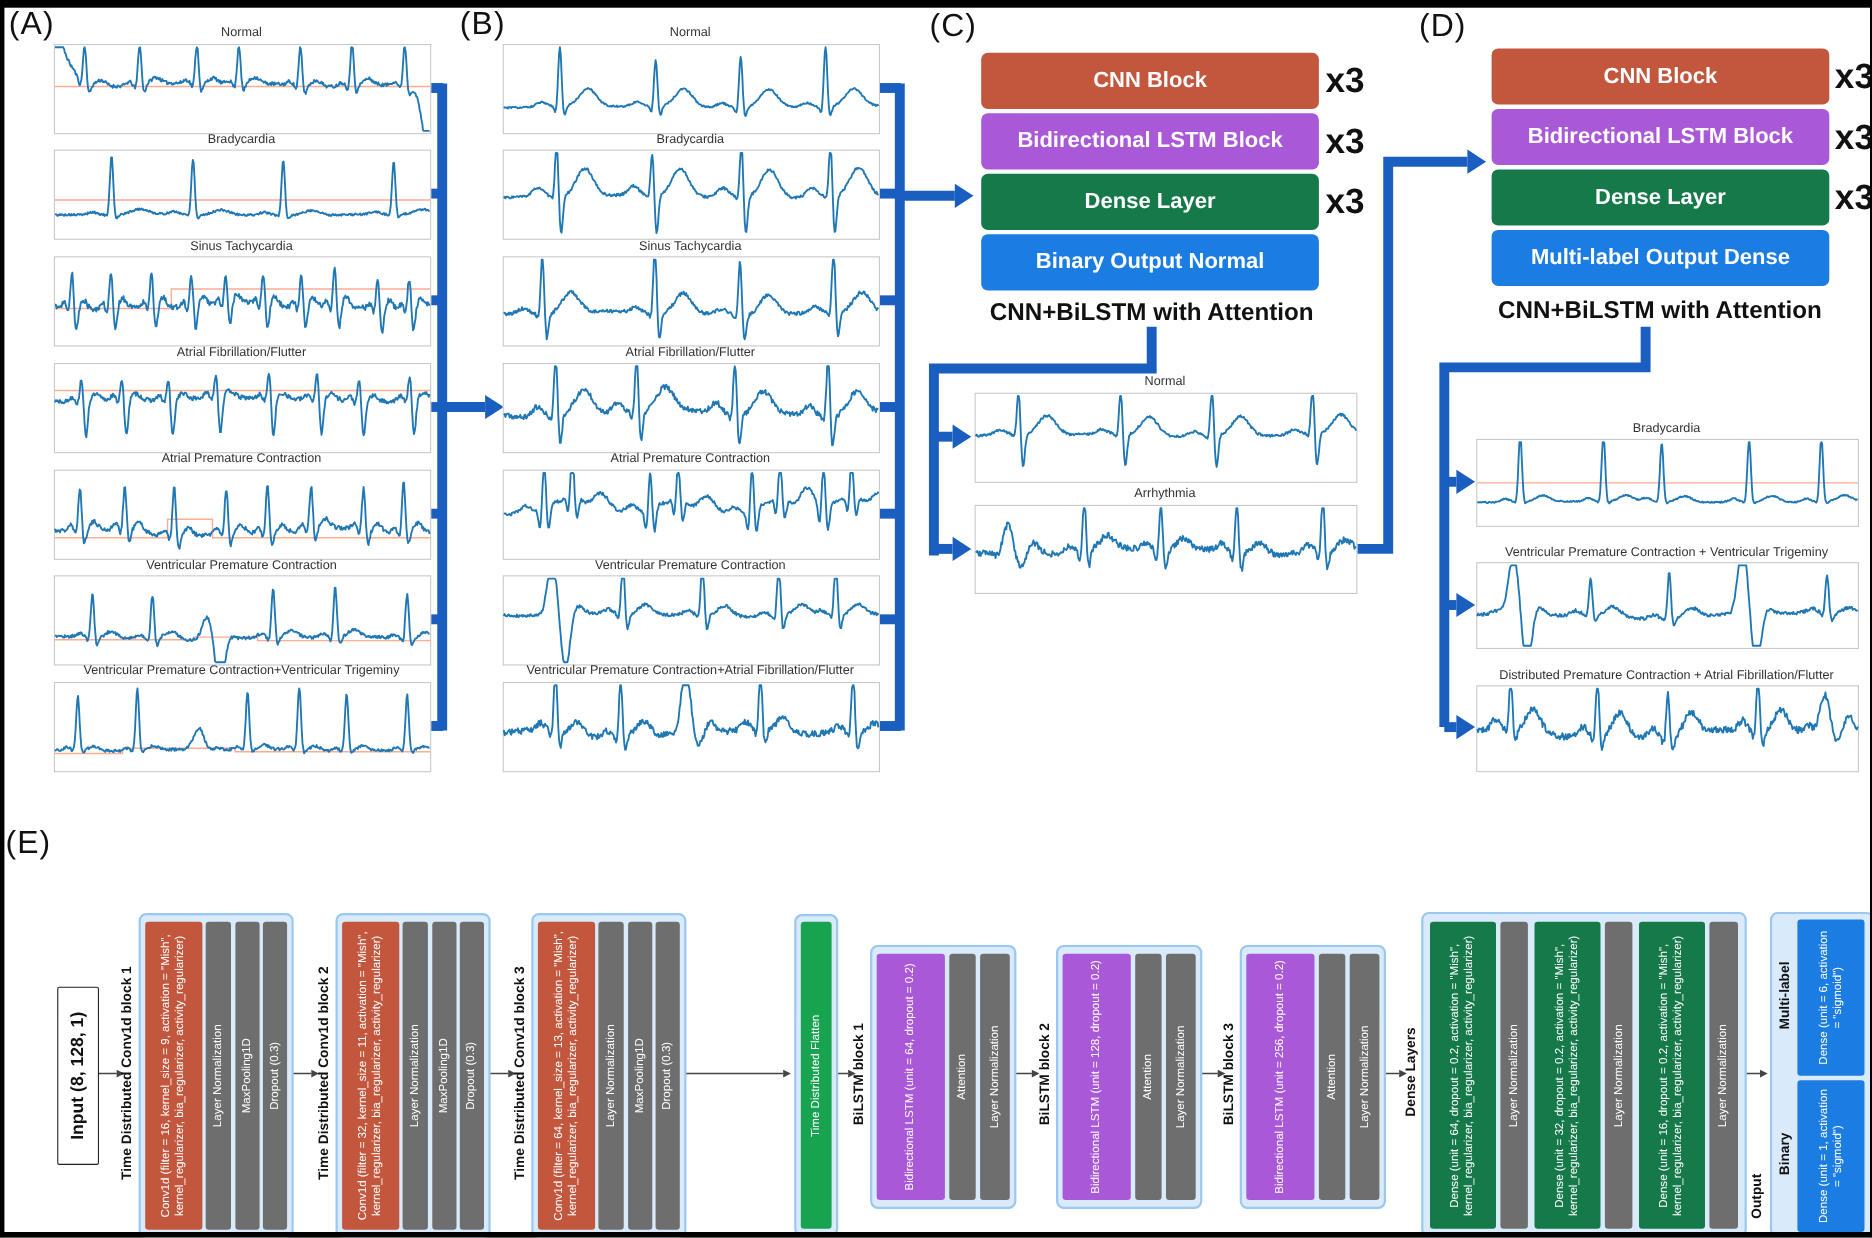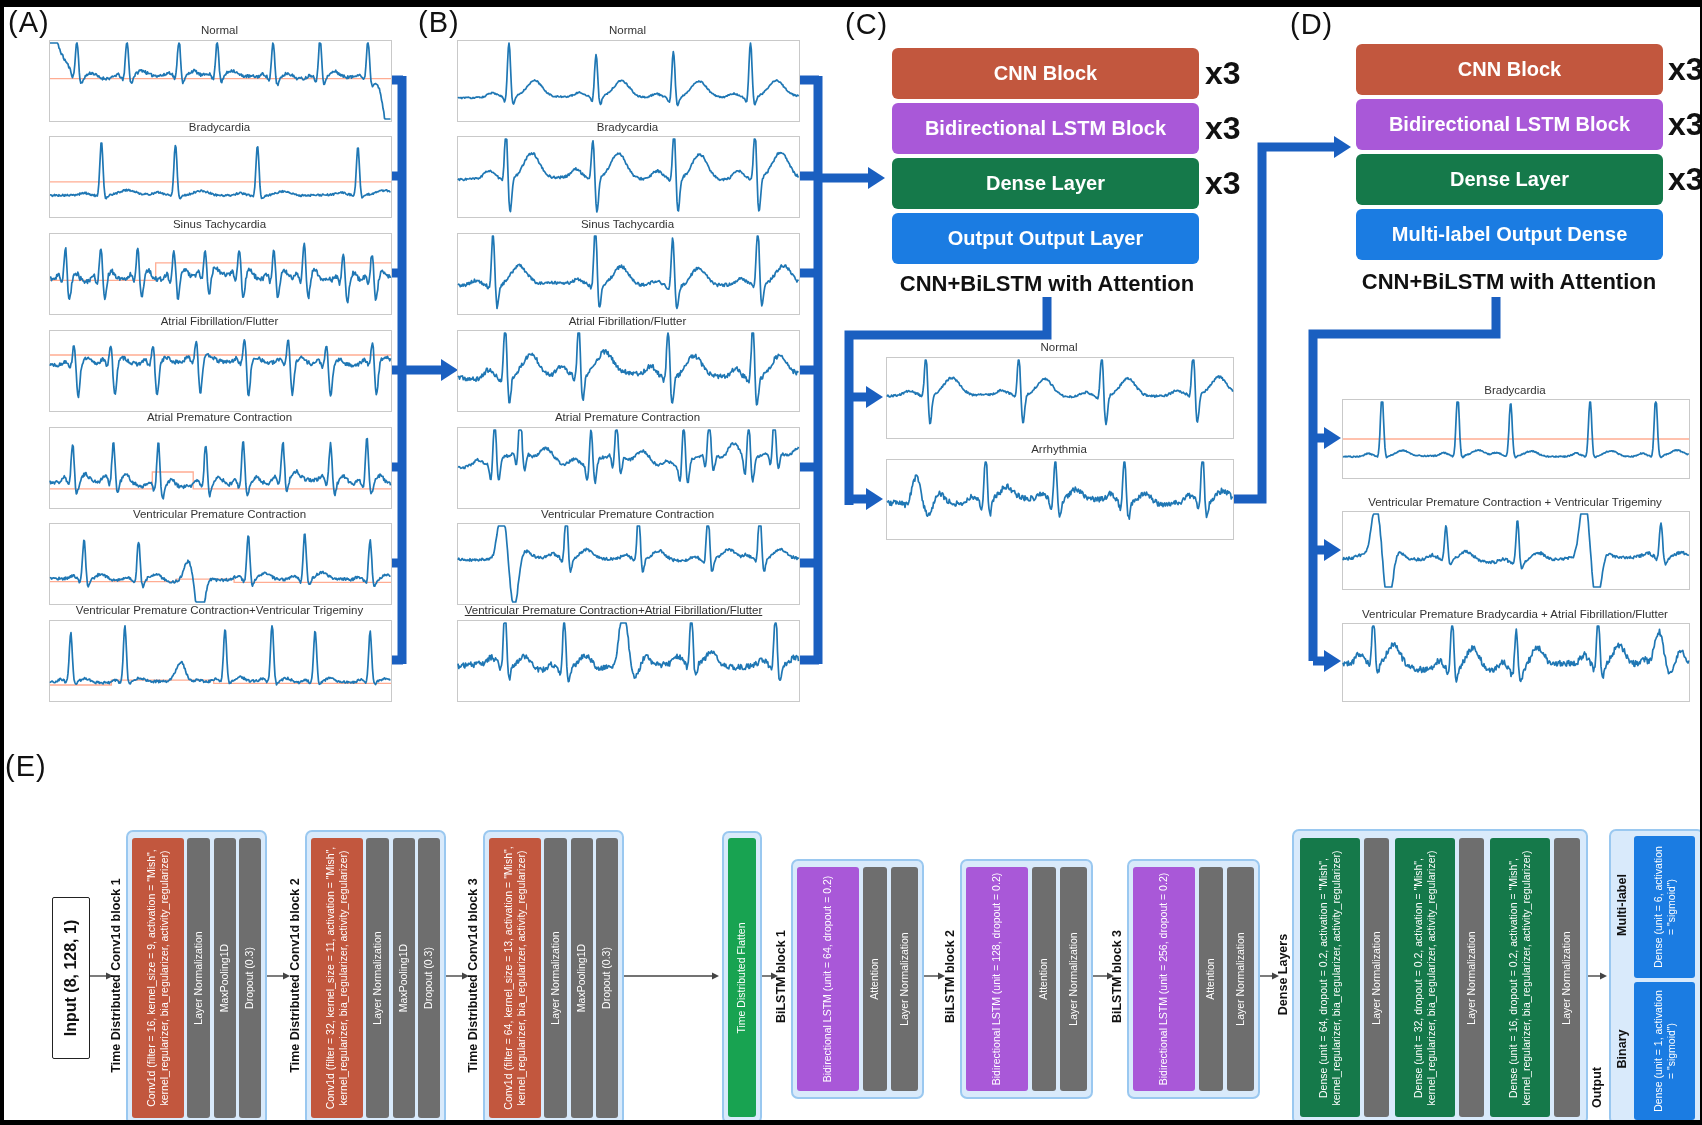--- a/index.html
+++ b/index.html
@@ -172,42 +172,42 @@
         <svg width="341" height="80">
           <path d="M0.0 38.6L0.8 38.9L1.5 38.7L2.3 39.6L3.0 40.3L3.8 40.0L4.5 39.5L5.3 39.1L6.0 40.5L6.8 40.4L7.5 38.0L8.3 37.8L9.0 37.6L9.8 38.5L10.5 37.3L11.3 36.4L12.0 36.9L12.8 37.7L13.5 35.5L14.3 35.5L15.0 36.1L15.8 34.1L16.5 34.6L17.3 32.2L18.0 32.1L18.8 32.0L19.5 30.7L20.3 32.4L21.0 33.3L21.8 33.1L22.5 33.6L23.3 33.5L24.0 32.9L24.8 33.6L25.5 35.6L26.3 36.1L27.0 35.8L27.8 36.2L28.5 36.4L29.3 35.5L30.0 38.2L30.8 41.9L31.5 45.5L32.3 51.2L33.0 51.4L33.8 43.4L34.5 30.3L35.3 12.3L36.0 2.0L36.8 2.0L37.5 2.0L38.3 15.7L39.0 33.8L39.8 47.0L40.5 51.7L41.3 51.5L42.0 45.7L42.8 39.2L43.5 34.0L44.3 30.8L45.0 29.3L45.8 29.6L46.5 27.6L47.3 27.9L48.0 28.6L48.8 26.7L49.5 29.1L50.3 28.5L51.0 27.6L51.8 28.4L52.5 27.1L53.3 27.2L54.0 25.1L54.8 25.4L55.5 25.6L56.3 27.8L57.0 31.5L57.8 36.5L58.5 36.4L59.3 29.6L60.0 18.1L60.8 2.5L61.5 2.0L62.3 2.0L63.0 2.0L63.8 3.8L64.5 22.1L65.3 33.3L66.0 40.1L66.8 42.7L67.5 39.4L68.3 34.2L69.0 30.5L69.8 28.1L70.5 25.3L71.3 28.1L72.0 26.7L72.8 27.6L73.5 28.2L74.3 29.7L75.0 28.3L75.8 27.3L76.5 28.6L77.3 26.9L78.0 27.9L78.8 28.2L79.5 25.9L80.3 26.8L81.0 25.5L81.8 24.2L82.5 22.4L83.3 22.7L84.0 21.8L84.8 20.9L85.5 19.9L86.3 21.7L87.0 19.4L87.8 19.3L88.5 20.5L89.3 21.9L90.0 19.9L90.8 22.2L91.5 22.7L92.3 24.5L93.0 23.5L93.8 23.6L94.5 26.6L95.3 27.7L96.0 29.4L96.8 30.4L97.5 29.5L98.3 31.5L99.0 30.5L99.8 31.4L100.5 32.8L101.3 33.2L102.0 35.9L102.8 36.3L103.5 36.7L104.3 36.2L105.0 36.0L105.8 36.1L106.5 37.3L107.3 37.0L108.0 35.5L108.8 34.1L109.5 34.8L110.3 34.9L111.0 35.1L111.8 32.2L112.5 33.6L113.3 31.8L114.0 30.9L114.8 32.8L115.5 30.1L116.3 31.7L117.0 31.3L117.8 30.3L118.5 31.4L119.3 31.4L120.0 33.4L120.8 34.7L121.5 33.0L122.3 34.0L123.0 35.9L123.8 35.3L124.5 37.0L125.3 36.0L126.0 38.6L126.8 38.8L127.5 44.9L128.3 49.9L129.0 51.9L129.8 49.6L130.5 42.4L131.3 26.7L132.0 12.8L132.8 2.3L133.5 4.4L134.3 15.1L135.0 30.6L135.8 43.9L136.5 51.5L137.3 55.4L138.0 49.7L138.8 42.5L139.5 36.5L140.3 34.6L141.0 30.7L141.8 29.3L142.5 30.8L143.3 30.8L144.0 30.4L144.8 28.1L145.5 30.7L146.3 29.1L147.0 29.0L147.8 28.7L148.5 29.9L149.3 29.5L150.0 27.8L150.8 27.8L151.5 26.1L152.3 29.2L153.0 30.5L153.8 36.8L154.5 39.8L155.3 36.5L156.0 28.5L156.8 16.3L157.5 3.1L158.3 2.0L159.0 2.0L159.8 6.6L160.5 20.3L161.3 32.3L162.0 43.0L162.8 45.5L163.5 42.6L164.3 39.2L165.0 33.7L165.8 29.5L166.5 29.7L167.3 30.0L168.0 31.2L168.8 30.8L169.5 31.5L170.3 32.1L171.0 30.6L171.8 30.7L172.5 32.7L173.3 30.1L174.0 29.7L174.8 31.5L175.5 28.7L176.3 28.5L177.0 28.9L177.8 26.5L178.5 25.9L179.3 25.1L180.0 24.9L180.8 25.7L181.5 23.8L182.3 24.0L183.0 23.1L183.8 23.9L184.5 23.9L185.3 22.0L186.0 23.3L186.8 25.0L187.5 23.8L188.3 26.2L189.0 26.0L189.8 28.1L190.5 28.9L191.3 27.6L192.0 29.9L192.8 32.0L193.5 32.0L194.3 33.7L195.0 34.6L195.8 35.6L196.5 33.8L197.3 35.4L198.0 37.3L198.8 36.4L199.5 37.2L200.3 37.9L201.0 37.1L201.8 35.9L202.5 35.4L203.3 35.9L204.0 36.2L204.8 36.1L205.5 34.9L206.3 34.8L207.0 33.9L207.8 32.2L208.5 33.2L209.3 32.8L210.0 33.4L210.8 34.5L211.5 35.2L212.3 33.3L213.0 34.0L213.8 35.3L214.5 35.0L215.3 36.0L216.0 37.3L216.8 37.4L217.5 37.9L218.3 38.7L219.0 41.1L219.8 42.5L220.5 47.6L221.3 52.0L222.0 53.1L222.8 47.4L223.5 33.4L224.3 15.9L225.0 2.9L225.8 2.0L226.5 4.3L227.3 19.5L228.0 36.0L228.8 49.8L229.5 54.4L230.3 54.5L231.0 47.7L231.8 42.4L232.5 36.0L233.3 33.5L234.0 30.3L234.8 31.1L235.5 31.0L236.3 31.1L237.0 29.8L237.8 29.1L238.5 29.2L239.3 29.0L240.0 28.7L240.8 28.5L241.5 29.3L242.3 27.7L243.0 27.8L243.8 27.7L244.5 26.6L245.3 29.7L246.0 34.2L246.8 38.6L247.5 37.9L248.3 31.8L249.0 20.5L249.8 6.4L250.5 2.0L251.3 2.0L252.0 2.0L252.8 9.5L253.5 24.5L254.3 35.5L255.0 42.2L255.8 42.2L256.5 38.3L257.3 36.1L258.0 32.2L258.8 28.1L259.5 28.7L260.3 27.7L261.0 28.7L261.8 30.0L262.5 29.7L263.3 28.9L264.0 29.7L264.8 29.0L265.5 27.9L266.3 26.8L267.0 26.6L267.8 26.9L268.5 24.1L269.3 23.6L270.0 20.4L270.8 19.3L271.5 19.3L272.3 18.6L273.0 16.1L273.8 15.3L274.5 14.9L275.3 16.5L276.0 16.6L276.8 16.3L277.5 15.3L278.3 16.2L279.0 17.5L279.8 17.9L280.5 21.2L281.3 21.0L282.0 22.0L282.8 25.1L283.5 25.6L284.3 30.1L285.0 33.3L285.8 41.1L286.5 45.4L287.3 46.1L288.0 37.1L288.8 22.3L289.5 8.5L290.3 2.0L291.0 2.0L291.8 7.1L292.5 23.6L293.3 40.4L294.0 49.9L294.8 53.8L295.5 48.9L296.3 44.8L297.0 37.4L297.8 32.2L298.5 30.2L299.3 28.7L300.0 27.9L300.8 29.3L301.5 28.8L302.3 27.0L303.0 27.8L303.8 27.9L304.5 26.8L305.3 26.2L306.0 26.2L306.8 25.7L307.5 25.1L308.3 26.3L309.0 26.0L309.8 26.9L310.5 28.9L311.3 31.9L312.0 36.7L312.8 35.2L313.5 28.5L314.3 16.2L315.0 2.0L315.8 2.0L316.5 2.0L317.3 2.0L318.0 11.4L318.8 27.1L319.5 35.5L320.3 40.3L321.0 39.4L321.8 34.6L322.5 29.8L323.3 26.7L324.0 27.0L324.8 25.1L325.5 26.6L326.3 27.6L327.0 26.4L327.8 26.0L328.5 27.5L329.3 26.5L330.0 27.7L330.8 27.5L331.5 26.6L332.3 25.4L333.0 26.6L333.8 26.1L334.5 23.4L335.3 23.5L336.0 22.3L336.8 22.3L337.5 20.7L338.3 21.4L339.0 21.1L339.8 20.5L340.5 18.9" fill="none" stroke="#1f77b4" stroke-width="1.7" stroke-linejoin="round"></path>
         </svg>
       </div>
       <div class="ecg-title" style="left: 457px; top: 508px; width: 341px;">Ventricular Premature Contraction</div>
       <div class="ecg-box" style="left: 457px; top: 523px; width: 341px; height: 80px;">
         <svg width="341" height="80">
           <path d="M0.0 35.9L0.8 34.2L1.5 35.8L2.3 36.3L3.0 36.2L3.8 34.9L4.5 34.6L5.3 36.1L6.0 36.2L6.8 35.5L7.5 36.4L8.3 36.0L9.0 36.6L9.8 35.7L10.5 36.2L11.3 37.0L12.0 34.7L12.8 36.6L13.5 37.1L14.3 35.3L15.0 35.8L15.8 35.8L16.5 35.1L17.3 36.6L18.0 35.2L18.8 36.0L19.5 35.7L20.3 36.8L21.0 36.7L21.8 35.1L22.5 35.6L23.3 36.3L24.0 34.4L24.8 34.7L25.5 35.9L26.3 36.3L27.0 35.6L27.8 36.1L28.5 34.7L29.3 35.6L30.0 34.5L30.8 35.8L31.5 35.1L32.3 33.5L33.0 33.4L33.8 33.7L34.5 31.1L35.3 31.2L36.0 28.3L36.8 24.0L37.5 19.0L38.3 14.5L39.0 10.5L39.8 4.4L40.5 2.0L41.3 2.0L42.0 2.0L42.8 2.0L43.5 2.0L44.3 2.0L45.0 2.0L45.8 2.0L46.5 2.0L47.3 3.7L48.0 8.7L48.8 18.5L49.5 26.2L50.3 37.1L51.0 45.7L51.8 54.1L52.5 63.5L53.3 69.4L54.0 75.9L54.8 78.0L55.5 78.0L56.3 78.0L57.0 78.0L57.8 78.0L58.5 74.5L59.3 70.1L60.0 61.4L60.8 55.9L61.5 50.8L62.3 44.3L63.0 40.3L63.8 35.4L64.5 32.5L65.3 31.3L66.0 29.5L66.8 26.8L67.5 27.9L68.3 28.6L69.0 26.1L69.8 27.8L70.5 27.2L71.3 28.0L72.0 29.6L72.8 29.4L73.5 31.6L74.3 32.0L75.0 32.3L75.8 30.7L76.5 31.0L77.3 33.6L78.0 34.1L78.8 33.0L79.5 33.3L80.3 32.4L81.0 34.3L81.8 33.6L82.5 32.6L83.3 33.9L84.0 34.4L84.8 34.6L85.5 33.9L86.3 32.7L87.0 31.8L87.8 33.4L88.5 31.7L89.3 31.9L90.0 31.4L90.8 30.3L91.5 30.6L92.3 31.6L93.0 31.2L93.8 28.9L94.5 28.8L95.3 28.6L96.0 28.7L96.8 31.4L97.5 30.2L98.3 32.2L99.0 31.4L99.8 33.0L100.5 31.6L101.3 32.0L102.0 35.5L102.8 35.5L103.5 37.8L104.3 37.7L105.0 32.3L105.8 25.0L106.5 10.4L107.3 2.0L108.0 2.0L108.8 2.0L109.5 2.3L110.3 19.9L111.0 35.3L111.8 44.2L112.5 48.1L113.3 44.7L114.0 42.7L114.8 37.4L115.5 36.1L116.3 35.0L117.0 33.3L117.8 34.0L118.5 33.4L119.3 31.8L120.0 32.0L120.8 31.4L121.5 29.0L122.3 28.4L123.0 29.4L123.8 27.6L124.5 28.7L125.3 27.1L126.0 25.5L126.8 25.3L127.5 26.8L128.3 24.4L129.0 25.5L129.8 25.0L130.5 25.3L131.3 27.5L132.0 26.4L132.8 26.9L133.5 27.5L134.3 28.5L135.0 29.8L135.8 30.8L136.5 31.1L137.3 31.2L138.0 31.6L138.8 33.1L139.5 32.0L140.3 33.8L141.0 32.5L141.8 34.2L142.5 33.5L143.3 33.6L144.0 34.8L144.8 35.7L145.5 33.8L146.3 34.2L147.0 36.0L147.8 34.6L148.5 33.7L149.3 36.0L150.0 36.2L150.8 35.8L151.5 36.0L152.3 35.7L153.0 33.7L153.8 35.3L154.5 36.0L155.3 34.1L156.0 34.7L156.8 34.6L157.5 35.0L158.3 33.8L159.0 35.2L159.8 33.1L160.5 34.0L161.3 33.8L162.0 34.6L162.8 31.5L163.5 32.6L164.3 32.3L165.0 31.4L165.8 32.1L166.5 31.1L167.3 31.2L168.0 31.2L168.8 30.0L169.5 31.3L170.3 32.4L171.0 31.6L171.8 33.1L172.5 34.8L173.3 32.6L174.0 34.5L174.8 35.5L175.5 36.7L176.3 36.0L177.0 34.6L177.8 28.7L178.5 19.1L179.3 2.1L180.0 2.0L180.8 2.0L181.5 2.0L182.3 12.9L183.0 30.3L183.8 41.7L184.5 48.0L185.3 47.3L186.0 43.1L186.8 40.7L187.5 35.8L188.3 34.2L189.0 34.0L189.8 33.5L190.5 33.9L191.3 33.8L192.0 33.0L192.8 31.7L193.5 32.3L194.3 31.0L195.0 28.7L195.8 28.6L196.5 28.9L197.3 27.5L198.0 28.0L198.8 28.3L199.5 28.0L200.3 27.7L201.0 27.8L201.8 26.7L202.5 25.8L203.3 26.2L204.0 28.7L204.8 28.4L205.5 28.5L206.3 30.6L207.0 31.6L207.8 30.8L208.5 33.2L209.3 32.4L210.0 34.1L210.8 32.3L211.5 35.3L212.3 34.0L213.0 33.9L213.8 34.5L214.5 36.0L215.3 37.3L216.0 34.9L216.8 35.9L217.5 36.2L218.3 36.2L219.0 36.9L219.8 35.5L220.5 37.7L221.3 36.9L222.0 36.7L222.8 37.4L223.5 36.5L224.3 36.0L225.0 36.3L225.8 36.5L226.5 36.8L227.3 37.1L228.0 35.2L228.8 37.0L229.5 35.9L230.3 35.9L231.0 34.9L231.8 35.0L232.5 33.1L233.3 33.0L234.0 34.3L234.8 32.8L235.5 33.0L236.3 32.9L237.0 32.3L237.8 33.8L238.5 33.1L239.3 33.9L240.0 32.5L240.8 35.4L241.5 34.5L242.3 36.1L243.0 36.1L243.8 36.8L244.5 37.8L245.3 38.0L246.0 38.9L246.8 36.0L247.5 25.2L248.3 11.7L249.0 2.0L249.8 2.0L250.5 2.0L251.3 5.7L252.0 21.4L252.8 36.8L253.5 46.9L254.3 47.0L255.0 45.8L255.8 40.9L256.5 38.3L257.3 36.4L258.0 34.0L258.8 32.7L259.5 32.5L260.3 32.1L261.0 33.3L261.8 31.5L262.5 31.6L263.3 29.7L264.0 29.9L264.8 29.9L265.5 28.6L266.3 28.3L267.0 28.1L267.8 25.6L268.5 25.4L269.3 25.8L270.0 26.4L270.8 24.8L271.5 24.8L272.3 25.8L273.0 27.0L273.8 25.5L274.5 26.6L275.3 26.3L276.0 28.8L276.8 28.8L277.5 28.9L278.3 29.3L279.0 29.7L279.8 31.0L280.5 30.4L281.3 31.9L282.0 31.5L282.8 33.5L283.5 32.0L284.3 30.9L285.0 32.4L285.8 32.4L286.5 31.2L287.3 29.4L288.0 31.0L288.8 31.9L289.5 30.9L290.3 32.7L291.0 31.1L291.8 33.6L292.5 31.8L293.3 33.9L294.0 33.9L294.8 33.9L295.5 34.1L296.3 35.1L297.0 36.2L297.8 37.8L298.5 34.0L299.3 26.5L300.0 10.8L300.8 2.0L301.5 2.0L302.3 2.0L303.0 2.0L303.8 19.6L304.5 33.3L305.3 44.3L306.0 47.0L306.8 46.9L307.5 41.3L308.3 39.1L309.0 35.2L309.8 34.8L310.5 34.0L311.3 33.0L312.0 33.7L312.8 31.3L313.5 30.6L314.3 30.3L315.0 30.4L315.8 28.7L316.5 29.2L317.3 27.8L318.0 26.7L318.8 27.4L319.5 25.6L320.3 26.1L321.0 25.8L321.8 25.1L322.5 25.8L323.3 24.5L324.0 24.7L324.8 26.8L325.5 27.2L326.3 28.0L327.0 27.6L327.8 28.4L328.5 28.4L329.3 28.8L330.0 30.9L330.8 31.1L331.5 31.6L332.3 31.5L333.0 31.8L333.8 34.1L334.5 34.1L335.3 32.0L336.0 33.7L336.8 34.7L337.5 32.8L338.3 33.0L339.0 35.4L339.8 33.8L340.5 35.0" fill="none" stroke="#1f77b4" stroke-width="1.7" stroke-linejoin="round"></path>
         </svg>
       </div>
-      <div class="ecg-title" style="left: 443px; top: 604px; width: 341px; text-decoration: underline;">Ventricular Premature Contraction+Atrial Fibrillation/Flutter</div>
+      <div class="ecg-title" style="left: 457px; top: 604px; width: 341px;">Ventricular Premature Contraction+Atrial Fibrillation/Flutter</div>
       <div class="ecg-box" style="left: 457px; top: 620px; width: 341px; height: 80px;">
         <svg width="341" height="80">
           <path d="M0.0 42.6L0.8 47.5L1.5 45.2L2.3 46.2L3.0 45.6L3.8 43.7L4.5 43.6L5.3 42.2L6.0 46.0L6.8 46.9L7.5 42.0L8.3 44.9L9.0 43.5L9.8 44.6L10.5 42.3L11.3 43.0L12.0 43.2L12.8 41.1L13.5 45.2L14.3 43.2L15.0 45.1L15.8 46.3L16.5 41.7L17.3 41.4L18.0 43.3L18.8 41.0L19.5 41.7L20.3 41.5L21.0 40.3L21.8 42.7L22.5 41.7L23.3 43.9L24.0 44.0L24.8 40.8L25.5 44.6L26.3 42.8L27.0 41.2L27.8 39.3L28.5 38.4L29.3 41.0L30.0 37.1L30.8 40.0L31.5 34.6L32.3 34.5L33.0 38.8L33.8 33.8L34.5 37.6L35.3 37.7L36.0 40.3L36.8 39.1L37.5 36.9L38.3 38.5L39.0 38.8L39.8 39.5L40.5 42.2L41.3 46.4L42.0 49.1L42.8 46.3L43.5 44.3L44.3 38.6L45.0 21.8L45.8 2.8L46.5 2.0L47.3 2.0L48.0 2.0L48.8 20.9L49.5 39.4L50.3 52.4L51.0 56.1L51.8 58.9L52.5 53.7L53.3 47.1L54.0 47.0L54.8 43.8L55.5 46.1L56.3 45.4L57.0 42.6L57.8 44.3L58.5 40.4L59.3 39.2L60.0 42.2L60.8 40.8L61.5 37.7L62.3 39.1L63.0 38.5L63.8 36.6L64.5 34.2L65.3 33.5L66.0 34.4L66.8 37.6L67.5 35.8L68.3 34.2L69.0 37.2L69.8 36.7L70.5 38.5L71.3 40.8L72.0 39.5L72.8 40.3L73.5 41.1L74.3 41.2L75.0 44.0L75.8 46.2L76.5 46.8L77.3 48.0L78.0 46.8L78.8 47.3L79.5 45.8L80.3 50.8L81.0 47.2L81.8 47.2L82.5 46.7L83.3 48.4L84.0 48.3L84.8 51.1L85.5 46.2L86.3 49.9L87.0 49.5L87.8 46.9L88.5 46.7L89.3 48.4L90.0 46.6L90.8 43.3L91.5 43.1L92.3 43.4L93.0 41.1L93.8 45.4L94.5 46.0L95.3 45.6L96.0 46.6L96.8 43.9L97.5 45.2L98.3 45.1L99.0 46.4L99.8 47.2L100.5 51.1L101.3 50.3L102.0 54.0L102.8 51.7L103.5 43.7L104.3 30.9L105.0 11.3L105.8 2.0L106.5 2.0L107.3 10.8L108.0 25.3L108.8 45.4L109.5 54.6L110.3 60.7L111.0 60.3L111.8 55.6L112.5 52.6L113.3 51.5L114.0 46.7L114.8 45.7L115.5 43.1L116.3 44.7L117.0 43.0L117.8 45.4L118.5 41.3L119.3 40.1L120.0 42.5L120.8 40.8L121.5 37.2L122.3 37.1L123.0 38.7L123.8 34.2L124.5 37.4L125.3 33.8L126.0 33.4L126.8 36.1L127.5 36.6L128.3 37.0L129.0 34.5L129.8 36.4L130.5 34.1L131.3 37.7L132.0 38.2L132.8 40.9L133.5 37.8L134.3 41.1L135.0 39.7L135.8 41.2L136.5 44.7L137.3 47.1L138.0 46.2L138.8 48.1L139.5 47.2L140.3 46.1L141.0 49.2L141.8 47.5L142.5 48.7L143.3 45.4L144.0 48.9L144.8 48.9L145.5 44.5L146.3 48.1L147.0 44.6L147.8 47.7L148.5 44.2L149.3 47.1L150.0 45.7L150.8 44.6L151.5 45.1L152.3 46.1L153.0 45.8L153.8 46.9L154.5 47.0L155.3 43.5L156.0 43.5L156.8 41.0L157.5 38.8L158.3 35.9L159.0 31.5L159.8 22.6L160.5 19.2L161.3 8.7L162.0 5.9L162.8 2.0L163.5 2.0L164.3 2.0L165.0 2.0L165.8 2.0L166.5 2.0L167.3 2.0L168.0 2.0L168.8 5.9L169.5 13.0L170.3 16.7L171.0 27.9L171.8 31.8L172.5 38.4L173.3 44.9L174.0 48.8L174.8 51.8L175.5 53.1L176.3 57.1L177.0 56.6L177.8 56.7L178.5 52.7L179.3 52.5L180.0 52.6L180.8 48.1L181.5 50.1L182.3 47.5L183.0 41.6L183.8 41.8L184.5 42.2L185.3 35.9L186.0 39.0L186.8 36.0L187.5 34.5L188.3 33.9L189.0 34.2L189.8 34.0L190.5 37.5L191.3 38.8L192.0 37.7L192.8 38.7L193.5 42.8L194.3 40.4L195.0 42.5L195.8 41.8L196.5 42.9L197.3 43.1L198.0 44.3L198.8 41.3L199.5 41.2L200.3 43.9L201.0 42.5L201.8 43.9L202.5 43.2L203.3 46.5L204.0 44.7L204.8 42.3L205.5 40.9L206.3 42.6L207.0 42.1L207.8 44.5L208.5 41.7L209.3 42.7L210.0 44.6L210.8 40.3L211.5 45.0L212.3 40.3L213.0 39.8L213.8 38.4L214.5 37.9L215.3 38.0L216.0 36.8L216.8 36.8L217.5 35.5L218.3 37.3L219.0 33.3L219.8 37.5L220.5 35.8L221.3 38.0L222.0 34.0L222.8 38.7L223.5 37.2L224.3 36.7L225.0 39.6L225.8 39.4L226.5 42.9L227.3 40.9L228.0 42.5L228.8 48.3L229.5 44.7L230.3 40.8L231.0 31.0L231.8 11.8L232.5 2.0L233.3 2.0L234.0 2.0L234.8 11.4L235.5 28.0L236.3 48.0L237.0 50.7L237.8 53.8L238.5 52.1L239.3 51.1L240.0 47.6L240.8 40.7L241.5 43.7L242.3 40.3L243.0 39.6L243.8 41.9L244.5 38.3L245.3 37.0L246.0 38.8L246.8 36.0L247.5 39.2L248.3 34.3L249.0 32.2L249.8 34.8L250.5 30.8L251.3 31.6L252.0 32.6L252.8 30.9L253.5 29.9L254.3 32.2L255.0 32.0L255.8 30.5L256.5 32.5L257.3 33.7L258.0 34.0L258.8 34.6L259.5 38.2L260.3 39.8L261.0 41.0L261.8 41.7L262.5 41.7L263.3 44.5L264.0 44.6L264.8 43.4L265.5 44.7L266.3 42.5L267.0 45.5L267.8 43.3L268.5 46.7L269.3 46.6L270.0 47.4L270.8 47.8L271.5 44.8L272.3 43.6L273.0 43.9L273.8 45.1L274.5 44.1L275.3 48.4L276.0 46.4L276.8 48.4L277.5 48.9L278.3 47.8L279.0 46.7L279.8 47.0L280.5 43.6L281.3 47.5L282.0 48.1L282.8 43.6L283.5 44.7L284.3 48.0L285.0 48.4L285.8 48.3L286.5 47.7L287.3 48.4L288.0 46.0L288.8 43.1L289.5 45.9L290.3 43.1L291.0 47.5L291.8 47.0L292.5 42.9L293.3 45.5L294.0 44.7L294.8 43.6L295.5 46.2L296.3 41.8L297.0 43.8L297.8 40.7L298.5 42.9L299.3 44.6L300.0 44.1L300.8 40.4L301.5 38.2L302.3 37.4L303.0 37.4L303.8 37.4L304.5 40.9L305.3 39.3L306.0 41.0L306.8 42.1L307.5 38.4L308.3 39.2L309.0 42.0L309.8 41.0L310.5 46.3L311.3 45.9L312.0 45.1L312.8 46.6L313.5 48.7L314.3 45.1L315.0 33.2L315.8 18.6L316.5 4.6L317.3 2.0L318.0 2.0L318.8 7.5L319.5 30.5L320.3 46.5L321.0 57.7L321.8 59.2L322.5 58.9L323.3 55.2L324.0 50.6L324.8 47.3L325.5 45.1L326.3 45.7L327.0 41.6L327.8 42.2L328.5 44.4L329.3 41.4L330.0 41.2L330.8 39.7L331.5 41.6L332.3 40.8L333.0 41.3L333.8 35.5L334.5 36.7L335.3 34.4L336.0 38.4L336.8 35.5L337.5 38.6L338.3 34.6L339.0 35.3L339.8 35.6L340.5 40.2" fill="none" stroke="#1f77b4" stroke-width="1.7" stroke-linejoin="round"></path>
         </svg>
       </div>
     </div>
   <div id="stack-c">
       <div class="stack-row" style="left: 892px; top: 48px; width: 307px; height: 51px; background: rgb(194, 87, 62);">
         <span>CNN Block</span>
       </div>
       <div class="x3" style="left: 1205px; top: 55px;">x3</div>
       <div class="stack-row" style="left: 892px; top: 103px; width: 307px; height: 51px; background: rgb(169, 88, 216);">
         <span>Bidirectional LSTM Block</span>
       </div>
       <div class="x3" style="left: 1205px; top: 110px;">x3</div>
       <div class="stack-row" style="left: 892px; top: 158px; width: 307px; height: 51px; background: rgb(21, 121, 74);">
         <span>Dense Layer</span>
       </div>
       <div class="x3" style="left: 1205px; top: 165px;">x3</div>
       <div class="stack-row" style="left: 892px; top: 213px; width: 307px; height: 51px; background: rgb(27, 124, 226);">
-        <span>Output Output Layer</span>
+        <span>Binary Output Normal</span>
       </div>
     </div>
   <div id="stack-d">
       <div class="stack-row" style="left: 1356px; top: 44px; width: 307px; height: 51px; background: rgb(194, 87, 62);">
         <span>CNN Block</span>
       </div>
       <div class="x3" style="left: 1668px; top: 51px;">x3</div>
       <div class="stack-row" style="left: 1356px; top: 99px; width: 307px; height: 51px; background: rgb(169, 88, 216);">
         <span>Bidirectional LSTM Block</span>
       </div>
@@ -245,21 +245,21 @@
           <path d="M0.0 39.0L346.0 39.0" fill="none" stroke="#ffac92" stroke-width="1.3"></path>
           <path d="M0.0 56.4L0.8 56.8L1.5 56.4L2.3 56.8L3.0 56.3L3.8 56.8L4.5 56.7L5.3 56.3L6.0 56.2L6.8 56.6L7.5 56.2L8.3 57.1L9.0 57.3L9.8 57.2L10.5 56.2L11.3 56.4L12.0 56.5L12.8 57.1L13.5 56.4L14.3 56.2L15.0 57.0L15.8 57.0L16.5 56.0L17.3 56.4L18.0 56.0L18.8 55.8L19.5 55.6L20.3 55.8L21.0 55.3L21.8 54.2L22.5 54.1L23.3 54.4L24.0 53.2L24.8 53.8L25.5 53.4L26.3 53.1L27.0 54.3L27.8 53.7L28.5 54.9L29.3 54.3L30.0 54.6L30.8 54.8L31.5 55.8L32.3 56.3L33.0 56.1L33.8 56.3L34.5 57.0L35.3 53.9L36.0 47.5L36.8 35.2L37.5 17.6L38.3 2.0L39.0 2.0L39.8 2.0L40.5 18.8L41.3 35.9L42.0 47.9L42.8 54.5L43.5 57.6L44.3 57.0L45.0 56.4L45.8 56.1L46.5 55.8L47.3 55.7L48.0 54.8L48.8 55.2L49.5 54.7L50.3 54.6L51.0 53.8L51.8 53.1L52.5 53.4L53.3 52.9L54.0 52.6L54.8 51.5L55.5 51.8L56.3 50.9L57.0 50.5L57.8 51.1L58.5 50.9L59.3 50.1L60.0 50.8L60.8 50.0L61.5 50.9L62.3 51.1L63.0 50.7L63.8 52.0L64.5 51.8L65.3 52.4L66.0 52.5L66.8 52.7L67.5 53.9L68.3 53.7L69.0 54.1L69.8 54.5L70.5 55.2L71.3 55.1L72.0 55.4L72.8 55.6L73.5 55.5L74.3 55.7L75.0 55.6L75.8 55.1L76.5 55.2L77.3 55.6L78.0 55.8L78.8 56.3L79.5 56.1L80.3 56.4L81.0 56.0L81.8 55.5L82.5 56.3L83.3 56.3L84.0 56.2L84.8 55.5L85.5 56.3L86.3 55.8L87.0 55.5L87.8 55.4L88.5 56.1L89.3 56.0L90.0 55.4L90.8 56.4L91.5 55.5L92.3 55.1L93.0 56.2L93.8 55.6L94.5 55.4L95.3 54.8L96.0 55.0L96.8 53.8L97.5 54.2L98.3 53.5L99.0 52.7L99.8 52.9L100.5 52.4L101.3 53.3L102.0 52.5L102.8 53.0L103.5 53.9L104.3 53.6L105.0 54.5L105.8 54.2L106.5 54.7L107.3 55.4L108.0 55.7L108.8 55.6L109.5 56.8L110.3 55.7L111.0 53.5L111.8 45.8L112.5 32.3L113.3 14.4L114.0 2.0L114.8 2.0L115.5 2.5L116.3 20.0L117.0 37.6L117.8 49.2L118.5 55.5L119.3 56.8L120.0 57.7L120.8 56.1L121.5 56.5L122.3 54.9L123.0 55.1L123.8 54.8L124.5 54.1L125.3 54.7L126.0 53.9L126.8 54.3L127.5 53.4L128.3 52.9L129.0 52.0L129.8 51.9L130.5 51.5L131.3 51.4L132.0 51.4L132.8 50.2L133.5 50.8L134.3 50.4L135.0 49.8L135.8 50.1L136.5 50.7L137.3 50.0L138.0 51.0L138.8 50.8L139.5 51.0L140.3 51.8L141.0 52.5L141.8 52.7L142.5 52.5L143.3 52.9L144.0 53.4L144.8 54.3L145.5 53.6L146.3 54.6L147.0 54.0L147.8 54.4L148.5 53.9L149.3 53.3L150.0 52.8L150.8 53.4L151.5 52.4L152.3 53.2L153.0 53.1L153.8 52.4L154.5 53.0L155.3 53.1L156.0 52.8L156.8 53.9L157.5 53.3L158.3 54.5L159.0 54.8L159.8 55.1L160.5 55.5L161.3 55.9L162.0 56.1L162.8 56.3L163.5 55.2L164.3 52.3L165.0 43.8L165.8 31.2L166.5 15.0L167.3 4.5L168.0 4.0L168.8 15.2L169.5 31.4L170.3 45.0L171.0 53.0L171.8 56.2L172.5 57.7L173.3 57.1L174.0 56.5L174.8 55.7L175.5 55.6L176.3 55.5L177.0 55.3L177.8 55.4L178.5 54.1L179.3 54.4L180.0 53.8L180.8 53.3L181.5 53.8L182.3 53.2L183.0 52.4L183.8 52.1L184.5 51.3L185.3 52.1L186.0 51.7L186.8 51.4L187.5 51.6L188.3 50.9L189.0 50.7L189.8 51.7L190.5 50.9L191.3 52.1L192.0 51.6L192.8 52.3L193.5 52.1L194.3 53.5L195.0 52.9L195.8 53.9L196.5 54.8L197.3 54.8L198.0 54.4L198.8 55.5L199.5 55.5L200.3 55.8L201.0 55.4L201.8 56.1L202.5 56.5L203.3 56.8L204.0 56.3L204.8 55.9L205.5 57.1L206.3 56.6L207.0 56.5L207.8 56.8L208.5 56.5L209.3 56.1L210.0 56.3L210.8 56.9L211.5 56.7L212.3 57.1L213.0 56.1L213.8 56.8L214.5 56.6L215.3 57.1L216.0 56.2L216.8 56.5L217.5 56.1L218.3 56.5L219.0 56.4L219.8 56.8L220.5 56.2L221.3 57.1L222.0 56.0L222.8 56.9L223.5 56.5L224.3 56.6L225.0 55.6L225.8 55.5L226.5 56.2L227.3 55.3L228.0 54.7L228.8 55.3L229.5 54.9L230.3 53.9L231.0 54.1L231.8 52.9L232.5 52.9L233.3 52.9L234.0 53.1L234.8 52.9L235.5 54.2L236.3 54.6L237.0 55.0L237.8 54.5L238.5 55.6L239.3 55.1L240.0 55.4L240.8 55.6L241.5 56.9L242.3 56.6L243.0 55.8L243.8 51.9L244.5 42.7L245.3 27.7L246.0 12.0L246.8 2.0L247.5 2.0L248.3 13.6L249.0 30.6L249.8 45.1L250.5 54.0L251.3 56.3L252.0 57.4L252.8 57.5L253.5 56.3L254.3 56.2L255.0 56.1L255.8 55.8L256.5 55.5L257.3 55.0L258.0 55.0L258.8 54.2L259.5 54.3L260.3 53.3L261.0 53.1L261.8 52.9L262.5 52.8L263.3 51.6L264.0 51.4L264.8 52.0L265.5 51.7L266.3 51.1L267.0 51.2L267.8 51.1L268.5 50.8L269.3 50.9L270.0 51.6L270.8 51.0L271.5 51.8L272.3 51.6L273.0 52.0L273.8 52.8L274.5 53.1L275.3 54.3L276.0 53.8L276.8 54.0L277.5 54.7L278.3 54.7L279.0 55.7L279.8 55.6L280.5 56.1L281.3 56.4L282.0 56.0L282.8 56.7L283.5 56.1L284.3 56.1L285.0 56.0L285.8 56.6L286.5 56.5L287.3 56.8L288.0 56.8L288.8 56.0L289.5 56.8L290.3 56.9L291.0 55.7L291.8 55.9L292.5 55.6L293.3 55.8L294.0 55.1L294.8 55.1L295.5 54.5L296.3 54.3L297.0 54.1L297.8 52.9L298.5 53.9L299.3 53.5L300.0 53.0L300.8 53.1L301.5 54.1L302.3 54.5L303.0 54.1L303.8 54.6L304.5 55.7L305.3 55.5L306.0 55.4L306.8 55.7L307.5 56.7L308.3 56.8L309.0 54.9L309.8 48.9L310.5 37.0L311.3 19.6L312.0 3.8L312.8 2.0L313.5 3.6L314.3 19.7L315.0 36.6L315.8 48.8L316.5 54.6L317.3 56.6L318.0 57.4L318.8 57.1L319.5 56.2L320.3 56.1L321.0 55.0L321.8 54.6L322.5 54.4L323.3 54.8L324.0 53.8L324.8 53.9L325.5 53.8L326.3 53.0L327.0 53.2L327.8 52.8L328.5 51.8L329.3 51.9L330.0 50.7L330.8 50.5L331.5 50.8L332.3 49.9L333.0 50.5L333.8 49.8L334.5 50.6L335.3 49.9L336.0 50.4L336.8 50.2L337.5 51.7L338.3 51.5L339.0 51.7L339.8 52.5L340.5 52.3L341.3 52.5L342.0 53.1L342.8 53.7L343.5 53.8L344.3 54.7L345.0 54.0L345.8 54.3" fill="none" stroke="#1f77b4" stroke-width="1.7" stroke-linejoin="round"></path>
         </svg>
       </div>
       <div class="ecg-title" style="left: 1342px; top: 496px; width: 346px;">Ventricular Premature Contraction + Ventricular Trigeminy</div>
       <div class="ecg-box" style="left: 1342px; top: 511px; width: 346px; height: 77px;">
         <svg width="346" height="77">
           <path d="M0.0 48.3L0.8 45.6L1.5 46.9L2.3 47.2L3.0 46.4L3.8 45.7L4.5 47.6L5.3 47.8L6.0 44.9L6.8 46.0L7.5 47.0L8.3 47.2L9.0 45.4L9.8 47.1L10.5 45.6L11.3 44.1L12.0 44.1L12.8 43.5L13.5 44.3L14.3 44.6L15.0 44.0L15.8 42.6L16.5 42.2L17.3 44.5L18.0 42.8L18.8 42.3L19.5 42.0L20.3 42.0L21.0 41.9L21.8 41.0L22.5 39.7L23.3 39.6L24.0 36.9L24.8 35.1L25.5 32.5L26.3 28.1L27.0 22.7L27.8 17.8L28.5 12.9L29.3 6.5L30.0 3.4L30.8 2.0L31.5 2.0L32.3 2.0L33.0 2.0L33.8 2.0L34.5 2.0L35.3 2.0L36.0 8.6L36.8 13.6L37.5 23.1L38.3 29.8L39.0 41.5L39.8 49.3L40.5 59.8L41.3 68.8L42.0 75.0L42.8 75.0L43.5 75.0L44.3 75.0L45.0 75.0L45.8 75.0L46.5 75.0L47.3 75.0L48.0 75.0L48.8 75.0L49.5 70.8L50.3 66.3L51.0 58.7L51.8 53.2L52.5 51.0L53.3 47.4L54.0 43.7L54.8 43.4L55.5 41.0L56.3 39.9L57.0 40.6L57.8 40.3L58.5 41.8L59.3 42.8L60.0 41.3L60.8 42.9L61.5 43.7L62.3 43.3L63.0 45.2L63.8 45.0L64.5 46.3L65.3 46.1L66.0 47.5L66.8 47.8L67.5 47.6L68.3 46.6L69.0 47.2L69.8 47.3L70.5 46.6L71.3 46.0L72.0 47.7L72.8 47.6L73.5 48.8L74.3 48.3L75.0 46.1L75.8 48.5L76.5 47.0L77.3 48.5L78.0 48.6L78.8 48.1L79.5 46.2L80.3 47.4L81.0 48.2L81.8 46.8L82.5 46.1L83.3 44.5L84.0 44.6L84.8 45.2L85.5 45.1L86.3 44.4L87.0 43.2L87.8 44.9L88.5 43.8L89.3 41.6L90.0 44.2L90.8 44.5L91.5 44.5L92.3 44.3L93.0 45.9L93.8 45.6L94.5 43.8L95.3 46.5L96.0 46.9L96.8 46.3L97.5 47.8L98.3 47.8L99.0 48.4L99.8 45.1L100.5 40.7L101.3 31.3L102.0 21.2L102.8 13.9L103.5 15.8L104.3 25.1L105.0 34.8L105.8 45.0L106.5 51.1L107.3 52.4L108.0 52.4L108.8 50.7L109.5 49.4L110.3 47.5L111.0 46.7L111.8 46.5L112.5 44.9L113.3 45.3L114.0 45.2L114.8 45.5L115.5 44.7L116.3 43.7L117.0 42.2L117.8 42.0L118.5 41.7L119.3 40.2L120.0 41.3L120.8 39.8L121.5 38.7L122.3 38.6L123.0 40.0L123.8 38.6L124.5 40.8L125.3 40.6L126.0 41.6L126.8 40.4L127.5 41.2L128.3 42.1L129.0 43.8L129.8 43.0L130.5 45.0L131.3 45.7L132.0 43.9L132.8 45.6L133.5 46.4L134.3 46.4L135.0 46.9L135.8 48.9L136.5 47.4L137.3 48.8L138.0 49.8L138.8 48.9L139.5 48.4L140.3 49.5L141.0 48.5L141.8 49.4L142.5 49.4L143.3 50.9L144.0 49.8L144.8 50.0L145.5 51.0L146.3 49.7L147.0 50.0L147.8 51.4L148.5 49.3L149.3 48.9L150.0 50.0L150.8 49.3L151.5 51.5L152.3 51.2L153.0 51.2L153.8 49.8L154.5 47.9L155.3 48.1L156.0 48.4L156.8 47.8L157.5 49.0L158.3 48.7L159.0 47.8L159.8 46.0L160.5 47.4L161.3 48.3L162.0 47.7L162.8 46.5L163.5 47.0L164.3 46.9L165.0 50.2L165.8 49.1L166.5 49.0L167.3 50.0L168.0 51.3L168.8 50.4L169.5 51.9L170.3 51.4L171.0 49.2L171.8 43.5L172.5 34.1L173.3 21.2L174.0 9.2L174.8 9.0L175.5 17.1L176.3 32.4L177.0 46.0L177.8 52.1L178.5 56.7L179.3 56.1L180.0 54.4L180.8 52.3L181.5 51.3L182.3 48.9L183.0 49.7L183.8 48.8L184.5 48.3L185.3 47.6L186.0 46.1L186.8 46.3L187.5 45.5L188.3 44.7L189.0 43.6L189.8 42.8L190.5 42.4L191.3 41.6L192.0 42.6L192.8 41.3L193.5 40.9L194.3 41.4L195.0 40.6L195.8 41.9L196.5 40.8L197.3 42.5L198.0 39.9L198.8 42.4L199.5 41.1L200.3 42.1L201.0 44.1L201.8 42.7L202.5 44.4L203.3 45.6L204.0 46.0L204.8 44.6L205.5 46.4L206.3 47.2L207.0 45.6L207.8 46.4L208.5 46.6L209.3 48.3L210.0 48.5L210.8 47.4L211.5 48.3L212.3 46.2L213.0 46.6L213.8 47.3L214.5 47.5L215.3 48.0L216.0 47.5L216.8 46.8L217.5 46.1L218.3 46.4L219.0 47.7L219.8 46.4L220.5 47.9L221.3 46.7L222.0 45.4L222.8 46.2L223.5 45.9L224.3 45.8L225.0 47.2L225.8 44.9L226.5 44.9L227.3 45.4L228.0 44.8L228.8 45.6L229.5 45.3L230.3 45.7L231.0 43.6L231.8 40.1L232.5 37.6L233.3 34.6L234.0 32.0L234.8 25.0L235.5 20.0L236.3 14.3L237.0 7.8L237.8 2.0L238.5 2.0L239.3 2.0L240.0 2.0L240.8 2.0L241.5 2.0L242.3 2.0L243.0 2.0L243.8 2.0L244.5 2.0L245.3 9.9L246.0 20.2L246.8 30.1L247.5 39.4L248.3 48.8L249.0 59.9L249.8 68.4L250.5 75.0L251.3 75.0L252.0 75.0L252.8 75.0L253.5 75.0L254.3 75.0L255.0 75.0L255.8 75.0L256.5 75.0L257.3 75.0L258.0 71.0L258.8 66.1L259.5 60.4L260.3 55.9L261.0 52.4L261.8 49.2L262.5 46.1L263.3 43.1L264.0 42.9L264.8 43.3L265.5 42.6L266.3 41.5L267.0 41.5L267.8 42.0L268.5 42.6L269.3 42.7L270.0 44.9L270.8 43.5L271.5 43.8L272.3 45.8L273.0 43.9L273.8 44.0L274.5 44.8L275.3 45.6L276.0 46.2L276.8 44.8L277.5 45.0L278.3 46.0L279.0 44.7L279.8 44.5L280.5 44.4L281.3 45.6L282.0 46.5L282.8 45.2L283.5 44.9L284.3 46.4L285.0 45.4L285.8 45.2L286.5 46.1L287.3 44.3L288.0 46.0L288.8 46.0L289.5 46.0L290.3 46.6L291.0 44.3L291.8 44.2L292.5 44.6L293.3 45.1L294.0 43.4L294.8 43.5L295.5 43.3L296.3 45.2L297.0 42.8L297.8 45.0L298.5 42.0L299.3 42.2L300.0 44.0L300.8 42.8L301.5 43.0L302.3 42.3L303.0 40.8L303.8 40.5L304.5 40.3L305.3 42.2L306.0 39.9L306.8 40.6L307.5 43.1L308.3 43.8L309.0 44.1L309.8 44.9L310.5 42.6L311.3 43.4L312.0 46.4L312.8 46.6L313.5 48.4L314.3 45.2L315.0 43.1L315.8 33.5L316.5 23.2L317.3 14.4L318.0 11.1L318.8 16.4L319.5 25.2L320.3 39.6L321.0 45.9L321.8 50.1L322.5 52.9L323.3 51.1L324.0 50.2L324.8 48.3L325.5 46.5L326.3 47.1L327.0 45.6L327.8 44.1L328.5 44.4L329.3 43.1L330.0 44.0L330.8 43.4L331.5 41.8L332.3 42.9L333.0 43.4L333.8 40.9L334.5 40.1L335.3 42.1L336.0 39.7L336.8 41.8L337.5 40.7L338.3 39.6L339.0 40.9L339.8 39.9L340.5 39.7L341.3 42.4L342.0 42.1L342.8 41.5L343.5 41.9L344.3 43.0L345.0 43.0L345.8 43.6" fill="none" stroke="#1f77b4" stroke-width="1.7" stroke-linejoin="round"></path>
         </svg>
       </div>
-      <div class="ecg-title" style="left: 1342px; top: 608px; width: 346px;">Ventricular Premature Bradycardia + Atrial Fibrillation/Flutter</div>
+      <div class="ecg-title" style="left: 1342px; top: 608px; width: 346px;">Distributed Premature Contraction + Atrial Fibrillation/Flutter</div>
       <div class="ecg-box" style="left: 1342px; top: 623px; width: 346px; height: 77px;">
         <svg width="346" height="77">
           <path d="M0.0 38.7L0.8 41.6L1.5 38.2L2.3 39.0L3.0 39.0L3.8 38.2L4.5 41.7L5.3 37.2L6.0 41.1L6.8 40.6L7.5 39.0L8.3 40.9L9.0 36.9L9.8 35.7L10.5 39.6L11.3 33.4L12.0 33.0L12.8 33.8L13.5 30.2L14.3 28.6L15.0 30.0L15.8 32.1L16.5 30.1L17.3 32.4L18.0 31.0L18.8 31.8L19.5 30.2L20.3 32.5L21.0 33.2L21.8 34.9L22.5 34.9L23.3 39.4L24.0 39.4L24.8 36.6L25.5 40.5L26.3 42.2L27.0 39.9L27.8 30.7L28.5 21.4L29.3 3.3L30.0 2.0L30.8 2.0L31.5 5.3L32.3 20.2L33.0 37.7L33.8 46.2L34.5 48.8L35.3 45.9L36.0 47.8L36.8 40.2L37.5 40.7L38.3 37.8L39.0 35.1L39.8 36.7L40.5 37.2L41.3 34.6L42.0 33.4L42.8 33.8L43.5 27.4L44.3 29.9L45.0 29.2L45.8 25.0L46.5 24.1L47.3 23.9L48.0 24.4L48.8 19.1L49.5 19.8L50.3 22.3L51.0 19.8L51.8 18.9L52.5 21.6L53.3 23.6L54.0 21.8L54.8 26.6L55.5 26.5L56.3 29.8L57.0 28.4L57.8 30.2L58.5 29.4L59.3 37.0L60.0 33.0L60.8 33.8L61.5 35.0L62.3 41.0L63.0 41.9L63.8 41.9L64.5 40.8L65.3 42.8L66.0 40.9L66.8 43.5L67.5 44.3L68.3 42.3L69.0 41.3L69.8 43.6L70.5 42.7L71.3 45.8L72.0 47.0L72.8 47.1L73.5 45.3L74.3 45.6L75.0 48.0L75.8 45.2L76.5 46.3L77.3 42.5L78.0 44.6L78.8 48.5L79.5 47.0L80.3 43.5L81.0 48.0L81.8 48.0L82.5 43.5L83.3 46.8L84.0 43.2L84.8 45.9L85.5 45.2L86.3 44.8L87.0 43.4L87.8 44.6L88.5 42.0L89.3 45.4L90.0 43.0L90.8 43.2L91.5 40.7L92.3 40.1L93.0 39.0L93.8 40.3L94.5 34.9L95.3 37.1L96.0 39.4L96.8 37.0L97.5 34.8L98.3 35.5L99.0 40.2L99.8 41.0L100.5 43.4L101.3 42.1L102.0 44.2L102.8 41.7L103.5 47.7L104.3 50.3L105.0 49.0L105.8 47.2L106.5 39.7L107.3 23.8L108.0 9.0L108.8 2.0L109.5 2.0L110.3 6.3L111.0 24.6L111.8 42.1L112.5 53.2L113.3 57.9L114.0 55.4L114.8 50.1L115.5 49.6L116.3 44.3L117.0 42.5L117.8 44.4L118.5 40.4L119.3 41.0L120.0 35.9L120.8 38.4L121.5 38.3L122.3 32.7L123.0 32.9L123.8 33.6L124.5 27.4L125.3 30.2L126.0 25.4L126.8 26.1L127.5 27.7L128.3 26.5L129.0 21.9L129.8 25.8L130.5 22.8L131.3 22.4L132.0 24.8L132.8 27.6L133.5 28.0L134.3 30.6L135.0 31.4L135.8 34.1L136.5 31.8L137.3 35.9L138.0 33.6L138.8 40.4L139.5 41.6L140.3 42.3L141.0 39.7L141.8 44.0L142.5 42.7L143.3 46.1L144.0 45.3L144.8 45.9L145.5 45.7L146.3 44.3L147.0 48.0L147.8 46.3L148.5 44.4L149.3 44.5L150.0 47.8L150.8 47.8L151.5 44.9L152.3 42.8L153.0 45.8L153.8 41.1L154.5 41.8L155.3 42.5L156.0 43.5L156.8 40.1L157.5 40.3L158.3 38.5L159.0 36.2L159.8 40.3L160.5 39.3L161.3 36.4L162.0 40.5L162.8 42.0L163.5 43.5L164.3 44.8L165.0 42.1L165.8 43.9L166.5 44.8L167.3 45.8L168.0 52.5L168.8 48.7L169.5 49.9L170.3 49.3L171.0 34.8L171.8 24.2L172.5 12.4L173.3 5.0L174.0 13.0L174.8 26.3L175.5 41.5L176.3 49.9L177.0 56.5L177.8 57.3L178.5 54.8L179.3 54.8L180.0 48.7L180.8 45.8L181.5 45.2L182.3 45.9L183.0 41.6L183.8 38.9L184.5 38.2L185.3 39.2L186.0 33.6L186.8 38.1L187.5 33.1L188.3 31.9L189.0 31.7L189.8 26.2L190.5 26.2L191.3 26.1L192.0 25.9L192.8 22.3L193.5 25.7L194.3 23.5L195.0 22.4L195.8 26.5L196.5 22.3L197.3 26.6L198.0 28.0L198.8 28.4L199.5 29.6L200.3 28.9L201.0 31.1L201.8 32.8L202.5 30.5L203.3 34.5L204.0 34.2L204.8 39.5L205.5 38.6L206.3 36.9L207.0 37.8L207.8 40.5L208.5 40.6L209.3 40.1L210.0 38.3L210.8 38.4L211.5 41.1L212.3 40.7L213.0 37.9L213.8 41.9L214.5 40.9L215.3 37.7L216.0 38.8L216.8 36.7L217.5 41.8L218.3 38.7L219.0 41.6L219.8 40.8L220.5 37.9L221.3 38.3L222.0 39.9L222.8 41.7L223.5 42.0L224.3 37.0L225.0 39.2L225.8 36.6L226.5 41.2L227.3 41.7L228.0 37.5L228.8 40.3L229.5 38.3L230.3 41.4L231.0 37.4L231.8 41.5L232.5 41.1L233.3 39.8L234.0 39.8L234.8 40.3L235.5 34.4L236.3 35.7L237.0 32.2L237.8 33.2L238.5 35.6L239.3 32.1L240.0 33.9L240.8 30.0L241.5 28.0L242.3 30.3L243.0 30.0L243.8 36.0L244.5 35.4L245.3 35.2L246.0 34.2L246.8 36.2L247.5 41.4L248.3 38.1L249.0 39.3L249.8 42.9L250.5 47.7L251.3 43.4L252.0 43.0L252.8 31.5L253.5 15.7L254.3 2.0L255.0 2.0L255.8 2.0L256.5 10.0L257.3 27.3L258.0 42.4L258.8 49.5L259.5 52.9L260.3 54.1L261.0 47.5L261.8 44.6L262.5 44.5L263.3 41.3L264.0 37.3L264.8 40.0L265.5 37.5L266.3 38.0L267.0 32.0L267.8 34.2L268.5 31.7L269.3 32.3L270.0 29.2L270.8 30.4L271.5 23.6L272.3 25.2L273.0 22.8L273.8 22.9L274.5 22.0L275.3 19.3L276.0 23.7L276.8 20.8L277.5 21.2L278.3 20.4L279.0 22.9L279.8 27.5L280.5 27.5L281.3 24.7L282.0 29.3L282.8 31.2L283.5 34.1L284.3 31.1L285.0 34.1L285.8 35.3L286.5 38.9L287.3 37.8L288.0 36.9L288.8 37.7L289.5 40.0L290.3 36.5L291.0 42.2L291.8 42.4L292.5 36.8L293.3 40.2L294.0 37.5L294.8 41.7L295.5 39.9L296.3 38.0L297.0 39.8L297.8 36.2L298.5 35.2L299.3 34.6L300.0 33.9L300.8 35.2L301.5 37.7L302.3 32.9L303.0 35.1L303.8 34.2L304.5 39.6L305.3 35.5L306.0 39.2L306.8 34.8L307.5 34.2L308.3 36.3L309.0 33.4L309.8 25.8L310.5 24.7L311.3 22.4L312.0 16.8L312.8 15.0L313.5 13.3L314.3 12.3L315.0 9.3L315.8 10.1L316.5 5.4L317.3 12.0L318.0 11.4L318.8 12.9L319.5 17.5L320.3 21.4L321.0 29.7L321.8 31.4L322.5 33.3L323.3 40.9L324.0 42.7L324.8 45.4L325.5 49.6L326.3 49.3L327.0 48.2L327.8 47.7L328.5 48.2L329.3 47.2L330.0 44.9L330.8 41.5L331.5 40.1L332.3 38.8L333.0 37.7L333.8 32.2L334.5 33.5L335.3 27.9L336.0 28.0L336.8 26.7L337.5 28.3L338.3 27.2L339.0 27.0L339.8 26.4L340.5 29.8L341.3 32.7L342.0 33.2L342.8 34.3L343.5 37.0L344.3 38.2L345.0 39.1L345.8 36.5" fill="none" stroke="#1f77b4" stroke-width="1.7" stroke-linejoin="round"></path>
         </svg>
       </div>
     </div>
 
   <div id="panel-e">
     <div id="input-box" style="left:52px;top:897px;width:36px;height:160px;">
       <div class="itext">Input (8, 128, 1)</div>

